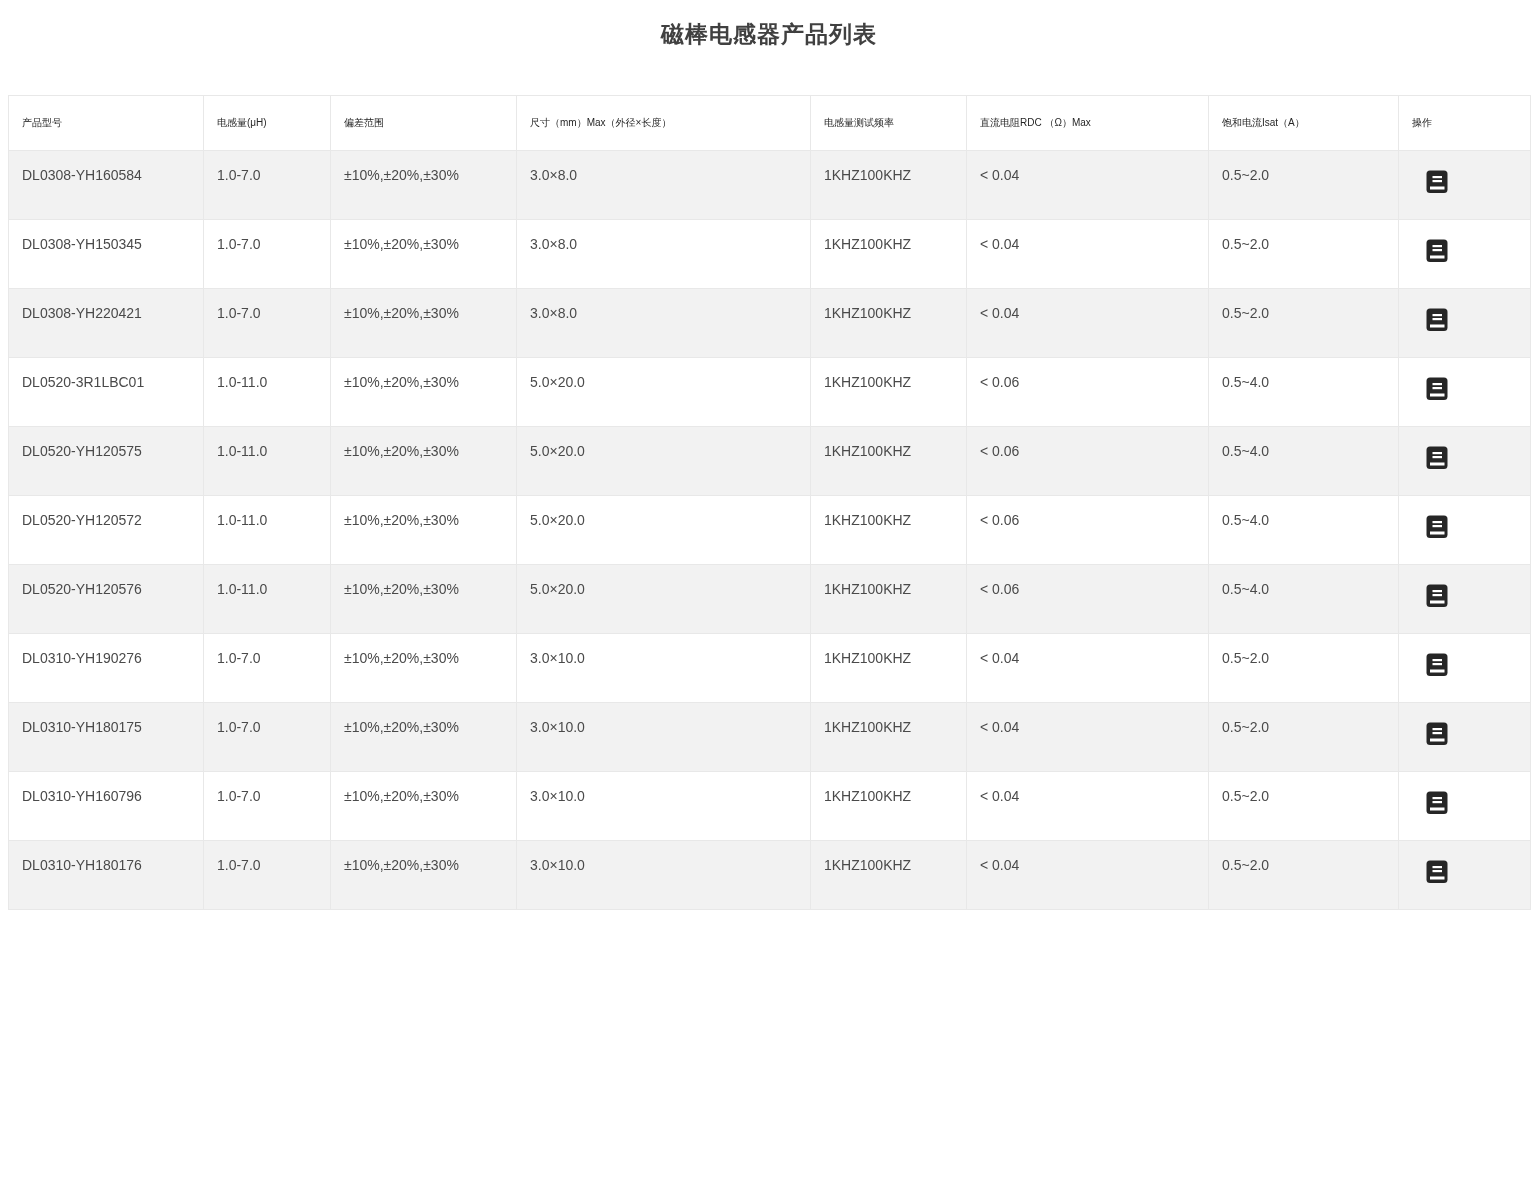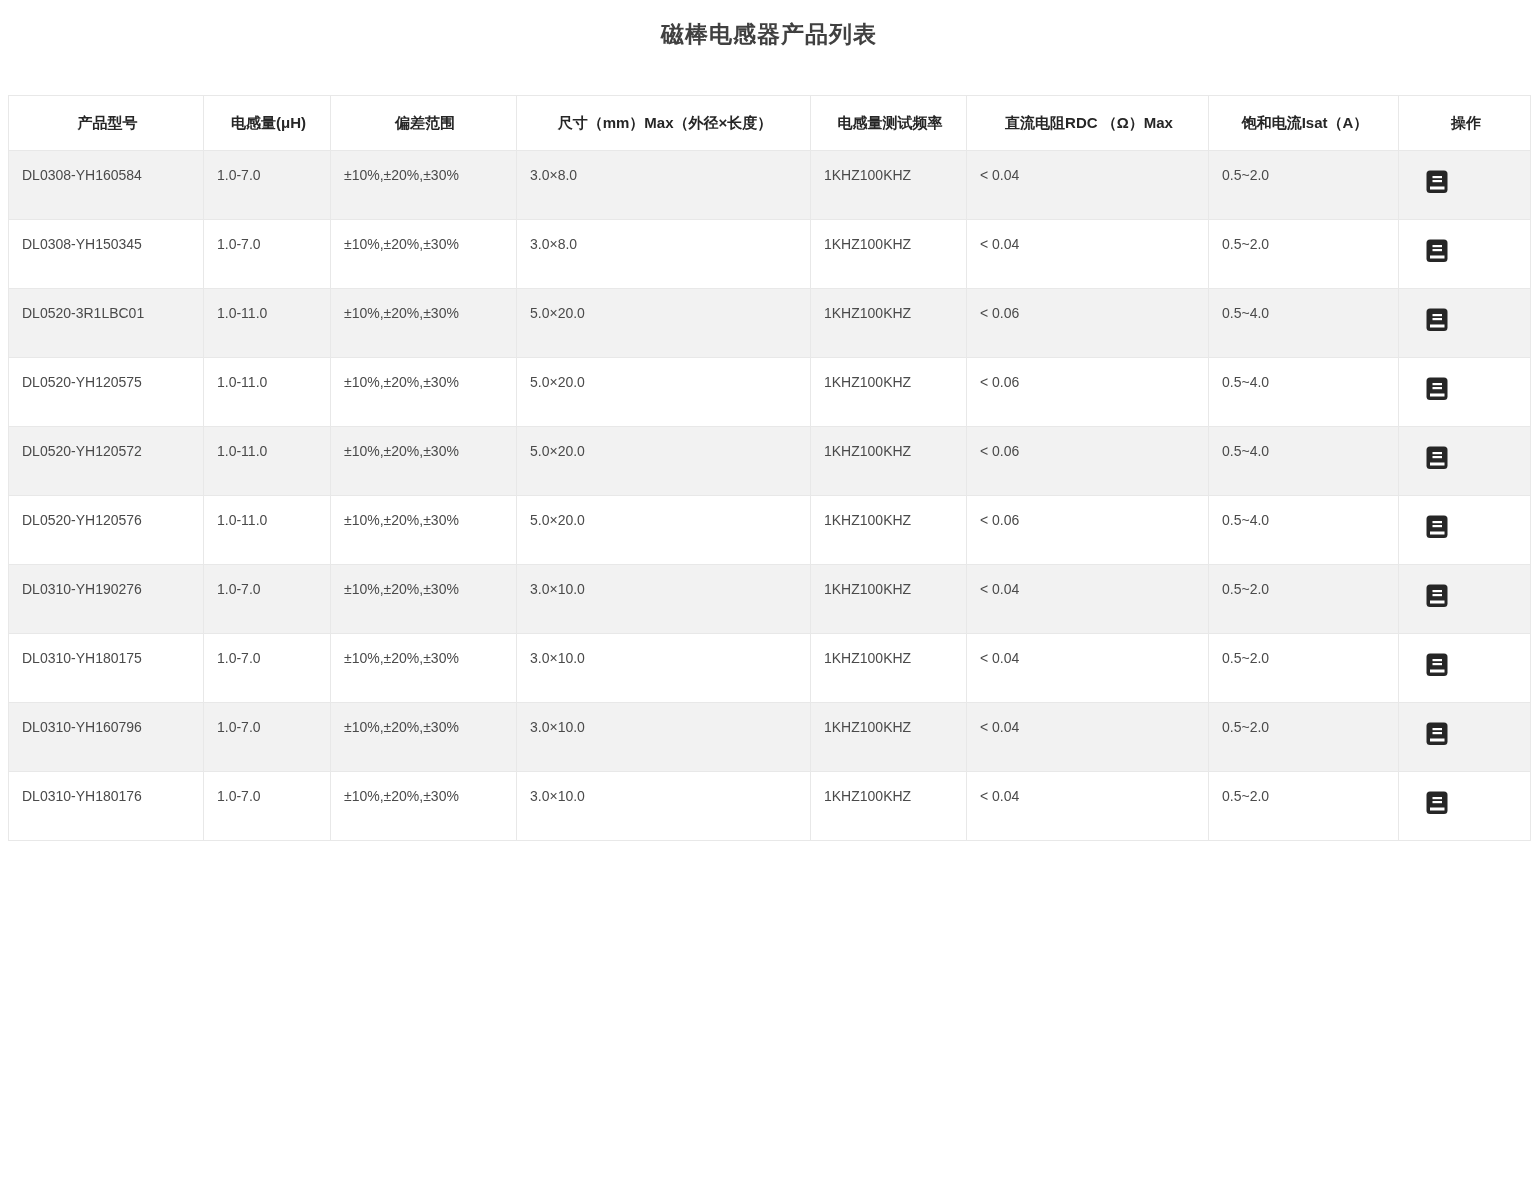--- a/index.html
+++ b/index.html
@@ -39,24 +39,23 @@
     border: 1px solid #e8e8e8;
     text-align: left;
     overflow: hidden;
     white-space: nowrap;
   }
   .product-table thead th {
     background: #ffffff;
     height: 55px;
     vertical-align: middle;
     padding: 0 10px 0 13px;
-    font-size: 15px;
-    font-weight: bold;
+    font-size: 10px;
+    font-weight: normal;
     color: #262626;
-    text-align: center;
   }
   .product-table tbody td {
     height: 69px;
     vertical-align: top;
     padding: 16px 10px 0 13px;
     font-size: 14px;
     font-weight: normal;
     color: #4a4a4a;
   }
   .product-table tbody tr:nth-child(odd) { background: #f2f2f2; }
@@ -136,20 +135,39 @@
           <svg width="22" height="25" viewBox="0 0 22 25" aria-hidden="true">
             <rect x="0.5" y="1.5" width="21" height="22.5" rx="3.5" fill="#262626"></rect>
             <rect x="6.5" y="7" width="9.5" height="2.2" fill="#ffffff"></rect>
             <rect x="6.5" y="11" width="9.5" height="2.2" fill="#ffffff"></rect>
             <rect x="4" y="17.5" width="14.5" height="3" fill="#ffffff"></rect>
           </svg>
         </button>
       </td>
     </tr>
 
+    <tr>
+      <td>DL0308-YH220421</td>
+      <td>1.0-7.0</td>
+      <td>±10%,±20%,±30%</td>
+      <td>3.0×8.0</td>
+      <td>1KHZ100KHZ</td>
+      <td>&lt; 0.04</td>
+      <td>0.5~2.0</td>
+      <td>
+        <button class="doc-btn" title="">
+          <svg width="22" height="25" viewBox="0 0 22 25" aria-hidden="true">
+            <rect x="0.5" y="1.5" width="21" height="22.5" rx="3.5" fill="#262626"></rect>
+            <rect x="6.5" y="7" width="9.5" height="2.2" fill="#ffffff"></rect>
+            <rect x="6.5" y="11" width="9.5" height="2.2" fill="#ffffff"></rect>
+            <rect x="4" y="17.5" width="14.5" height="3" fill="#ffffff"></rect>
+          </svg>
+        </button>
+      </td>
+    </tr>
 
     <tr>
       <td>DL0520-3R1LBC01</td>
       <td>1.0-11.0</td>
       <td>±10%,±20%,±30%</td>
       <td>5.0×20.0</td>
       <td>1KHZ100KHZ</td>
       <td>&lt; 0.06</td>
       <td>0.5~4.0</td>
       <td>

